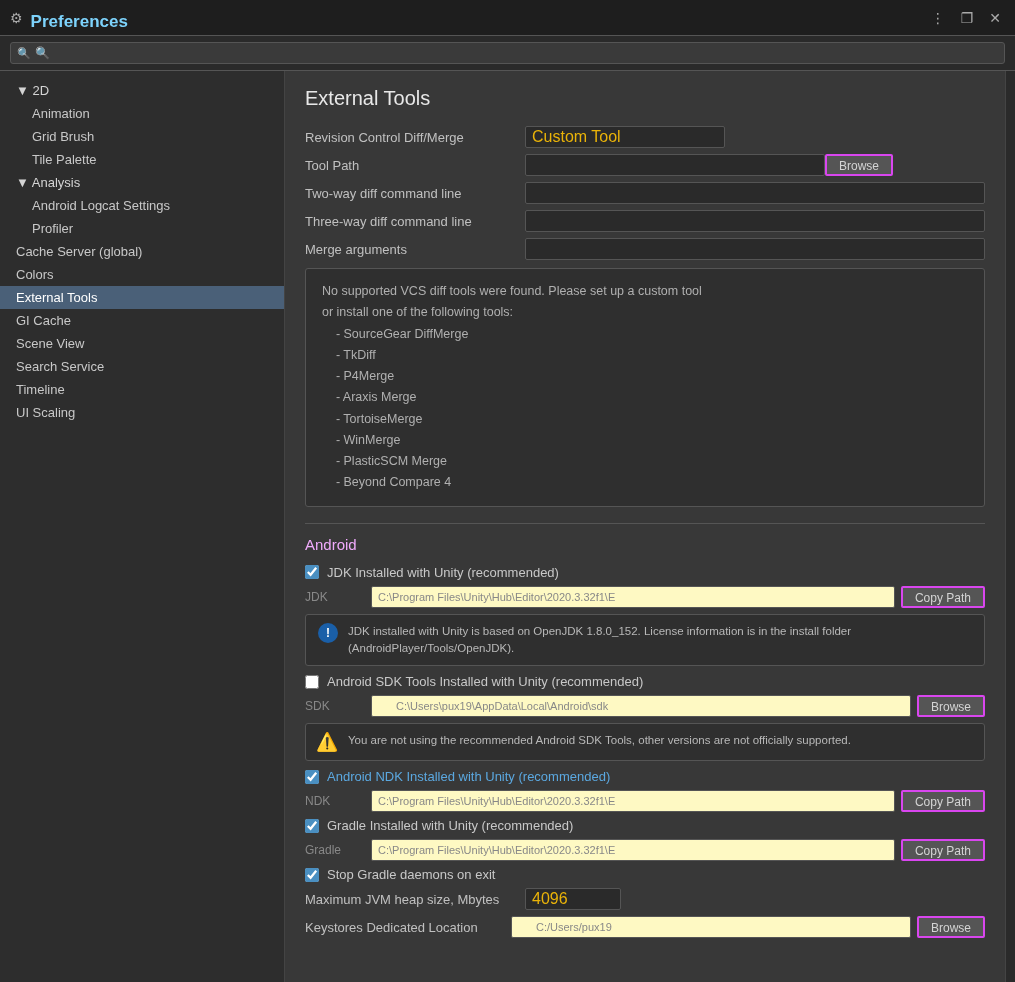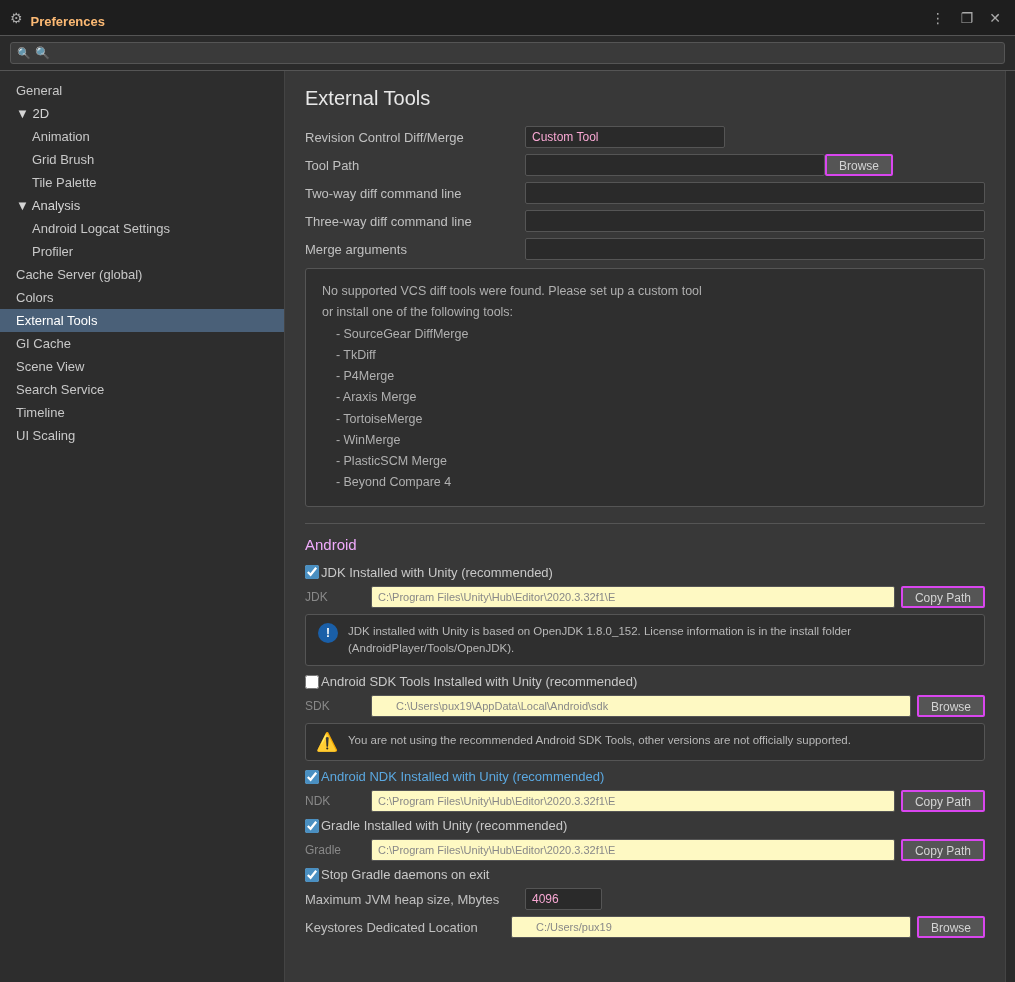--- a/index.html
+++ b/index.html
@@ -26,22 +26,22 @@
     .title-bar-left {
       display: flex;
       align-items: center;
       gap: 8px;
     }
     .title-gear {
       color: #aaa;
       font-size: 14px;
     }
     .title-text {
-      color: #fdba74;
-      font-size: 13px;
+      color: #7dd3fc;
+      font-size: 17px;
       font-weight: 600;
       margin-top: 8px;
     }
     .title-bar-controls {
       display: flex;
       gap: 8px;
       align-items: center;
     }
     .title-btn {
       background: none;
@@ -140,23 +140,23 @@
     }
     .form-label-short {
       color: #888;
       min-width: 60px;
       font-size: 12px;
     }
     .form-input {
       flex: 1;
       background: #2a2a2a;
       border: 1px solid #555;
-      color: #f9a8d4;
+      color: #eab308;
       padding: 6px 6px;
-      font-size: 12px;
+      font-size: 16px;
       border-radius: 2px;
       outline: none;
       height: 22px;
     }
     .form-input-path {
       flex: 1;
       background: #fef9c3;
       border: 1px solid #555;
       color: #888;
       padding: 3px 6px;
@@ -202,21 +202,21 @@
       font-weight: 500;
       color: #f0abfc;
       margin-bottom: 10px;
     }
 
     
     .checkbox-row {
       display: flex;
       align-items: center;
       margin-bottom: 6px;
-      gap: 2px;
+      gap: 8px;
     }
     .checkbox-row input[type="checkbox"] {
       accent-color: #4a8fc1;
       width: 14px;
       height: 14px;
       cursor: pointer;
     }
     .checkbox-label {
       color: #c8c8c8;
       font-size: 13px;
@@ -306,21 +306,20 @@
 <div class="search-bar">
   <div class="search-wrap">
     <span class="search-icon-inner">🔍</span>
     <input class="search-input" type="text" placeholder="🔍" style="">
   </div>
 </div>
 
 <div class="main-layout">
 
   <div class="sidebar">
-    <div class="sidebar-item">General</div>
     <div class="sidebar-item section-header">▼ 2D</div>
     <div class="sidebar-item indented">Animation</div>
     <div class="sidebar-item indented">Grid Brush</div>
     <div class="sidebar-item indented">Tile Palette</div>
     <div class="sidebar-item section-header">▼ Analysis</div>
     <div class="sidebar-item indented">Android Logcat Settings</div>
     <div class="sidebar-item indented">Profiler</div>
     <div class="sidebar-item">Cache Server (global)</div>
     <div class="sidebar-item">Colors</div>
     <div class="sidebar-item active">External Tools</div>
@@ -433,21 +432,21 @@
         <button class="btn">Copy Path</button>
       </div>
 
       <div class="checkbox-row">
         <input type="checkbox" id="stop-gradle" checked="" style="">
         <label for="stop-gradle" class="checkbox-label">Stop Gradle daemons on exit</label>
       </div>
 
       <div class="form-row">
         <span class="form-label">Maximum JVM heap size, Mbytes</span>
-        <input class="form-input" type="text" style="width: 77px; flex: 0 0 auto;" value="4096">
+        <input class="form-input" type="text" style="width: 96px; flex: 0 0 auto;" value="4096">
       </div>
 
       <div class="path-row">
         <span class="form-label" style="min-width:200px;">Keystores Dedicated Location</span>
         <input class="form-input-path" type="text" style="flex: 1 1 0%; padding-left: 24px;" value="C:/Users/pux19">
         <button class="btn">Browse</button>
       </div>
 
     </div>
   </div>

